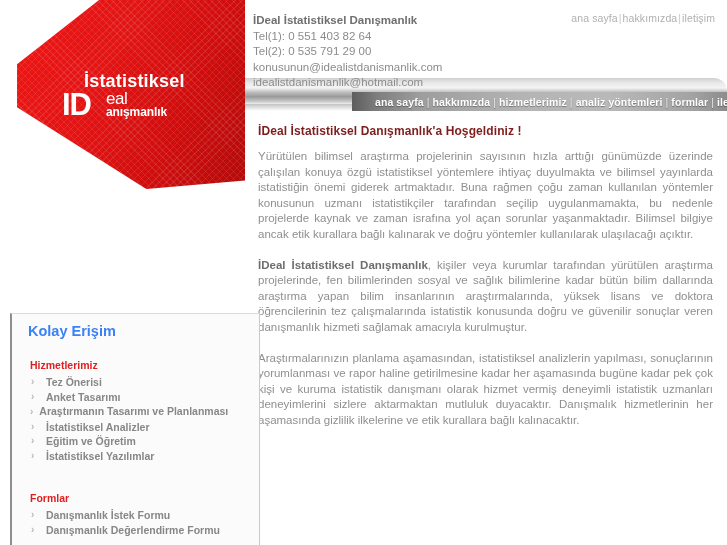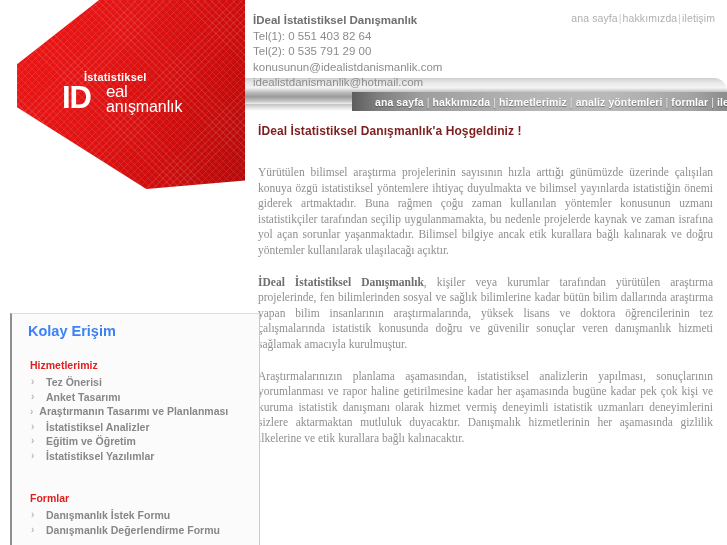--- a/index.html
+++ b/index.html
@@ -66,21 +66,21 @@
   }
   .logo-text {
     position: absolute;
     left: 52px;
     top: 98px;
     width: 170px;
     color: #ffffff;
     line-height: 1;
   }
   .logo-line1 {
-    font-size: 11px;
+    font-size: 18px;
     font-weight: bold;
     letter-spacing: .2px;
     margin-left: 22px;
   }
   .logo-line2 {
     position: relative;
     height: 30px;
     margin-top: 2px;
   }
   .logo-id {
@@ -93,22 +93,22 @@
   .logo-eal {
     position: absolute;
     left: 44px; top: -2px;
     font-size: 17px;
     font-weight: normal;
     letter-spacing: -.5px;
   }
   .logo-dan {
     position: absolute;
     left: 44px; top: 14px;
-    font-size: 16px;
-    font-weight: normal;
+    font-size: 12px;
+    font-weight: bold;
     letter-spacing: -.1px;
   }
 
   
   .head-contact {
     position: absolute;
     left: 253px;
     top: 13px;
     width: 250px;
     font-size: 11.5px;
@@ -184,21 +184,21 @@
   #article {
     position: absolute;
     left: 258px;
     top: 36px;
     width: 455px;
     font-size: 11.5px;
     color: #8f8f8f;
     line-height: 15.6px;
     text-align: justify;
   }
-  #article p { margin: 16px 0 15px 0; font-family: Liberation Serif, serif; }
+  #article p { margin: 0 0 15px 0; }
   #article strong { color: #6e6e6e; font-weight: bold; }
 
   
   #sidebar {
     position: absolute;
     left: 10px;
     top: 200px;
     width: 250px;
     height: 345px;
     background: #fbfbfb;

